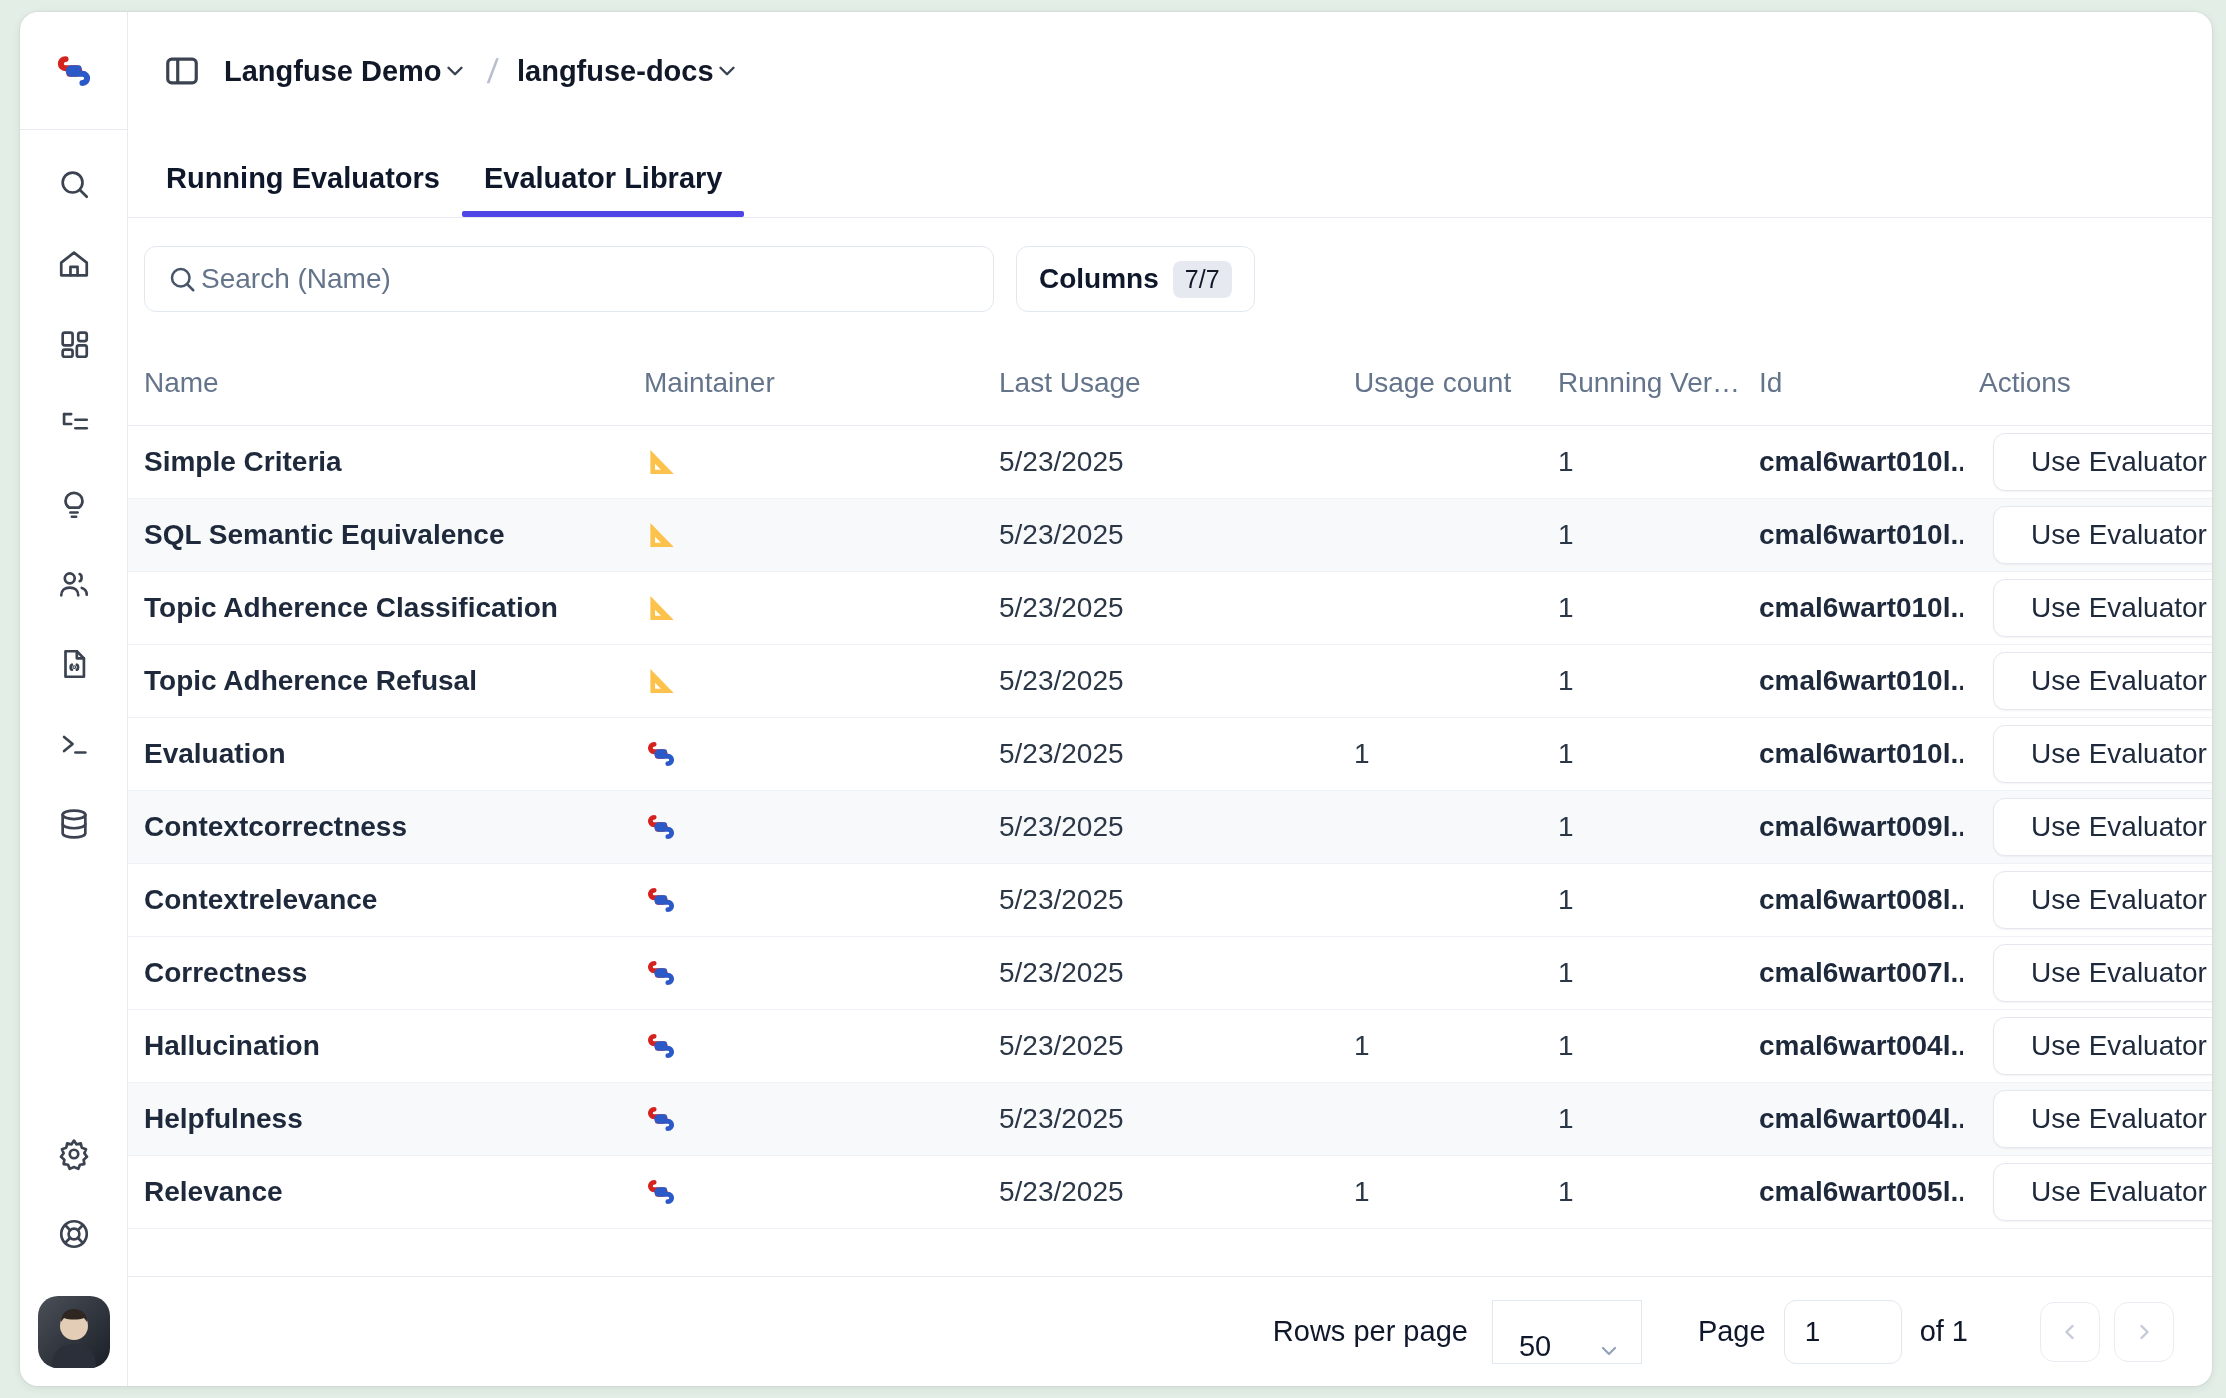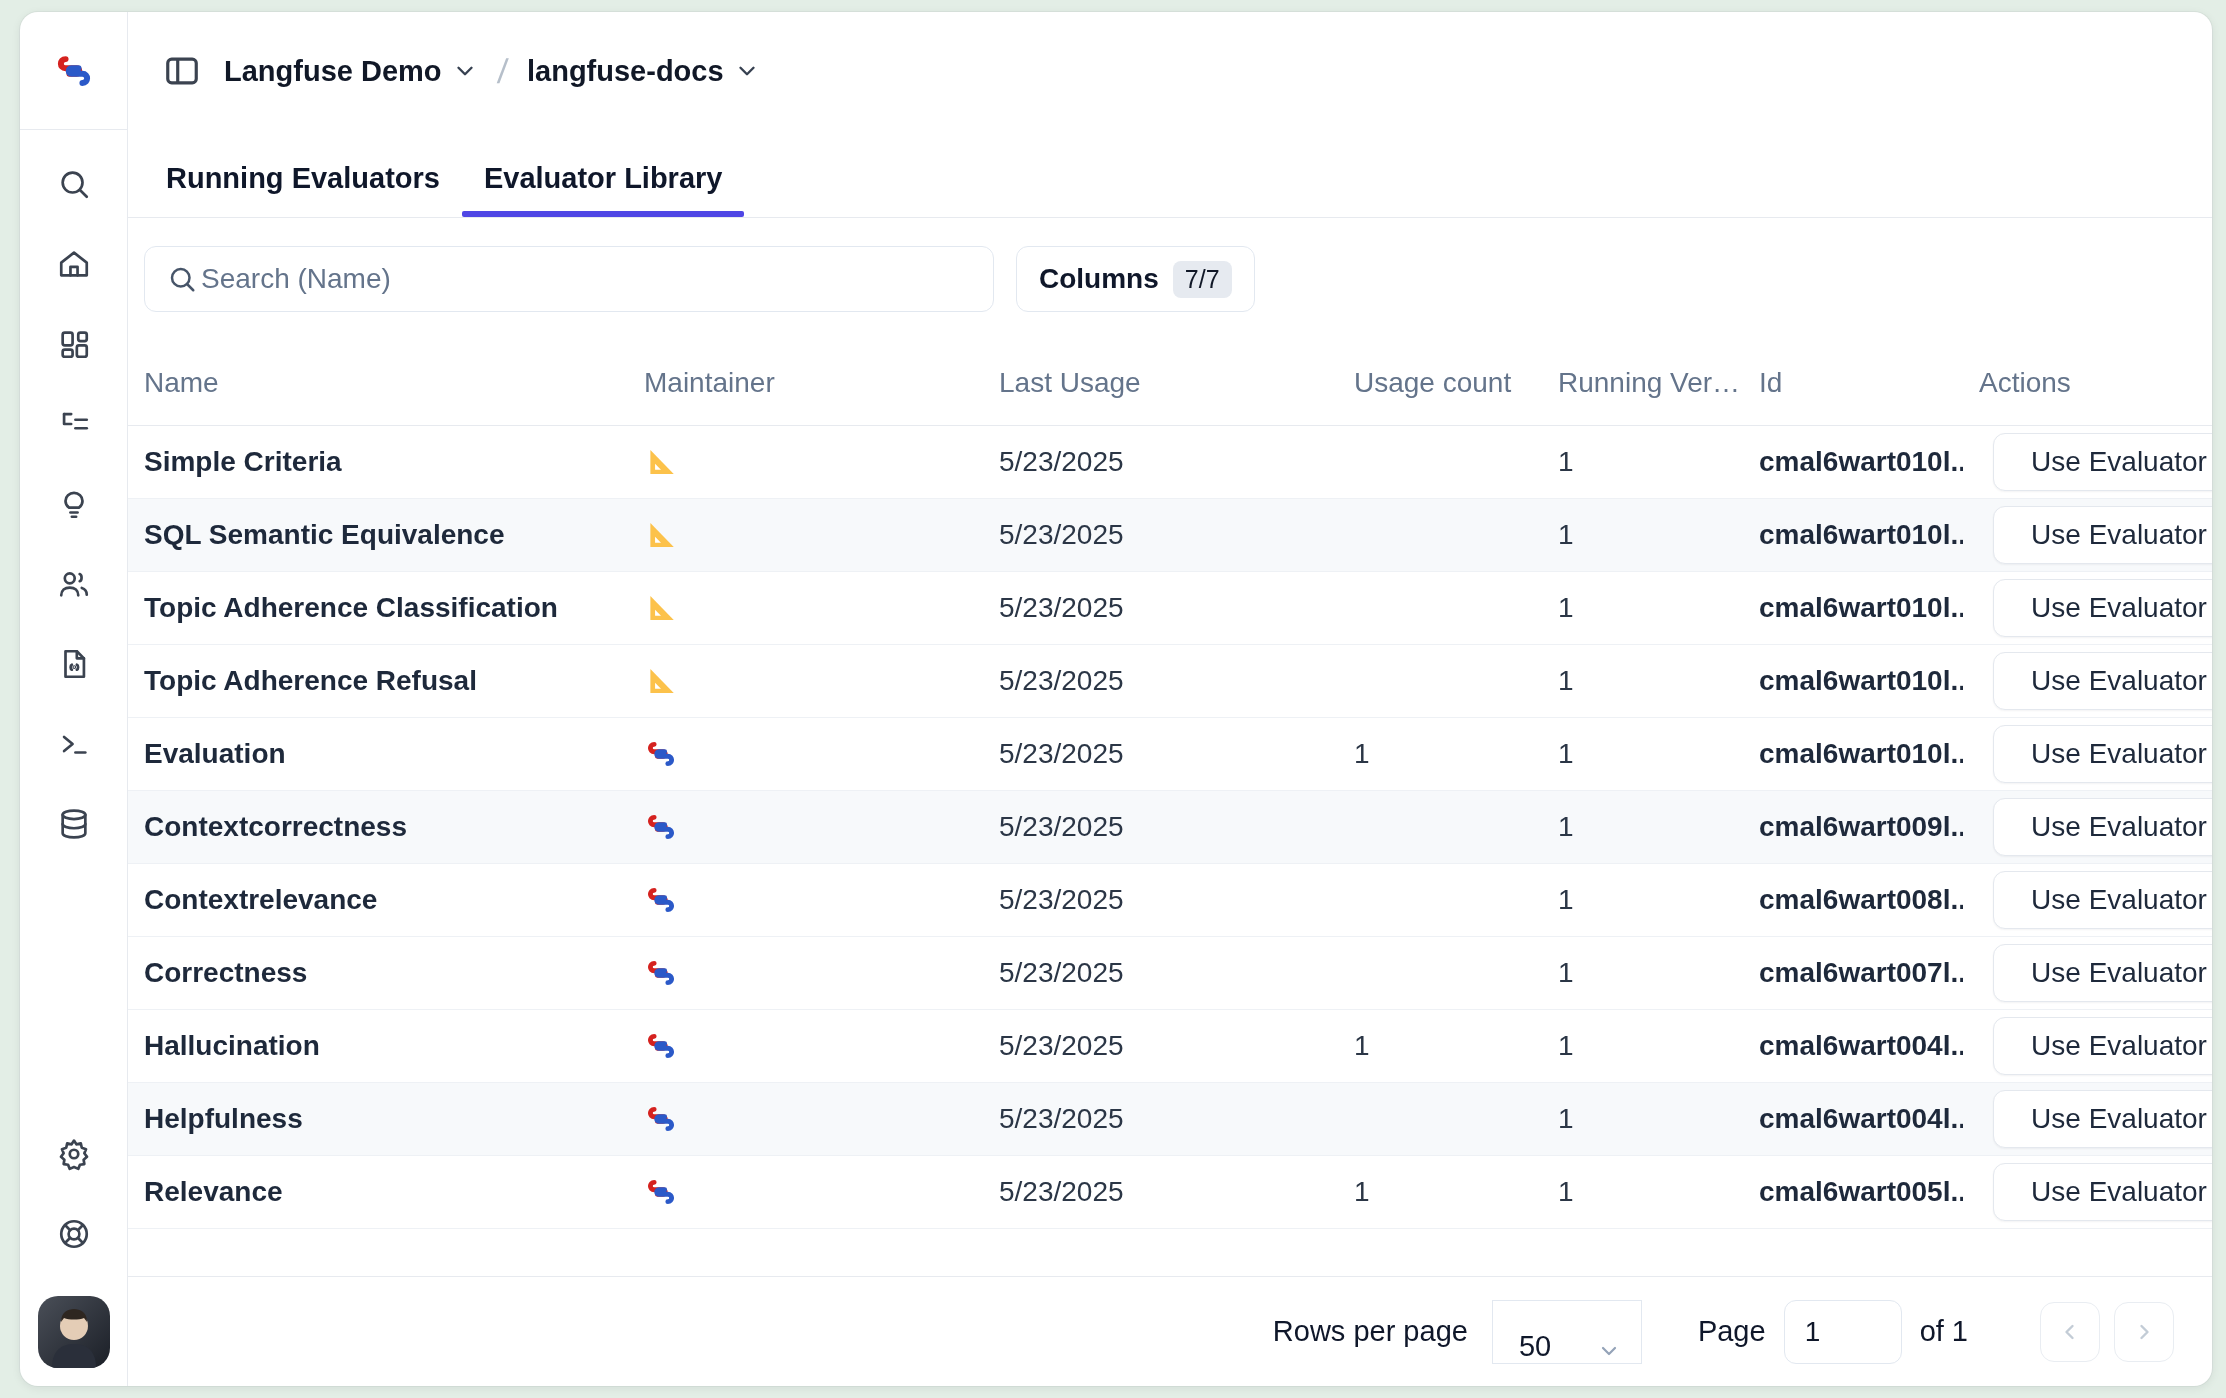--- a/index.html
+++ b/index.html
@@ -22,21 +22,21 @@
   .side-icons { display:flex; flex-direction:column; align-items:center; gap:44px; padding-top:36px; }
   .side-icons-bottom { margin-top:auto; display:flex; flex-direction:column; align-items:center; gap:44px; padding-bottom:18px; }
   .sicon { width:36px; height:36px; display:flex; align-items:center; justify-content:center; cursor:pointer; }
   .sicon svg { width:34px; height:34px; stroke:#3b4350; stroke-width:1.9; fill:none; stroke-linecap:round; stroke-linejoin:round; }
   .avatar { width:72px; height:72px; border-radius:20px; overflow:hidden; cursor:pointer; }
   
   .main { flex:1; display:flex; flex-direction:column; min-width:0; }
   .topbar { height:118px; display:flex; align-items:center; padding-left:32px; gap:20px; flex-shrink:0; }
   .toggle-btn { width:44px; height:44px; display:flex; align-items:center; justify-content:center; cursor:pointer; }
   .toggle-btn svg { width:38px; height:38px; stroke:#3b4350; stroke-width:2; fill:none; stroke-linejoin:round; }
-  .crumb { display:flex; align-items:center; gap:10px; font-size:29px; font-weight:600; color:#111827; cursor:pointer; }
+  .crumb { display:flex; align-items:center; font-size:29px; font-weight:600; color:#111827; cursor:pointer; }
   .crumb svg { width:26px; height:26px; stroke:#374151; stroke-width:2.2; fill:none; stroke-linecap:round; stroke-linejoin:round; }
   .crumb-sep { color:#b6bfca; font-size:34px; font-weight:400; transform:skewX(-6deg); }
   
   .page-header { padding:20px 16px 0 16px; display:flex; align-items:center; justify-content:space-between; flex-shrink:0; }
   .title-wrap { display:flex; align-items:center; gap:18px; }
   .page-title { font-size:37px; font-weight:700; color:#151b26; letter-spacing:-.2px; }
   .info-ic { width:30px; height:30px; cursor:pointer; }
   .info-ic svg { width:30px; height:30px; stroke:#8b95a3; stroke-width:1.8; fill:none; stroke-linecap:round; }
   .hdr-buttons { display:flex; align-items:center; gap:18px; }
   .btn-outline {

